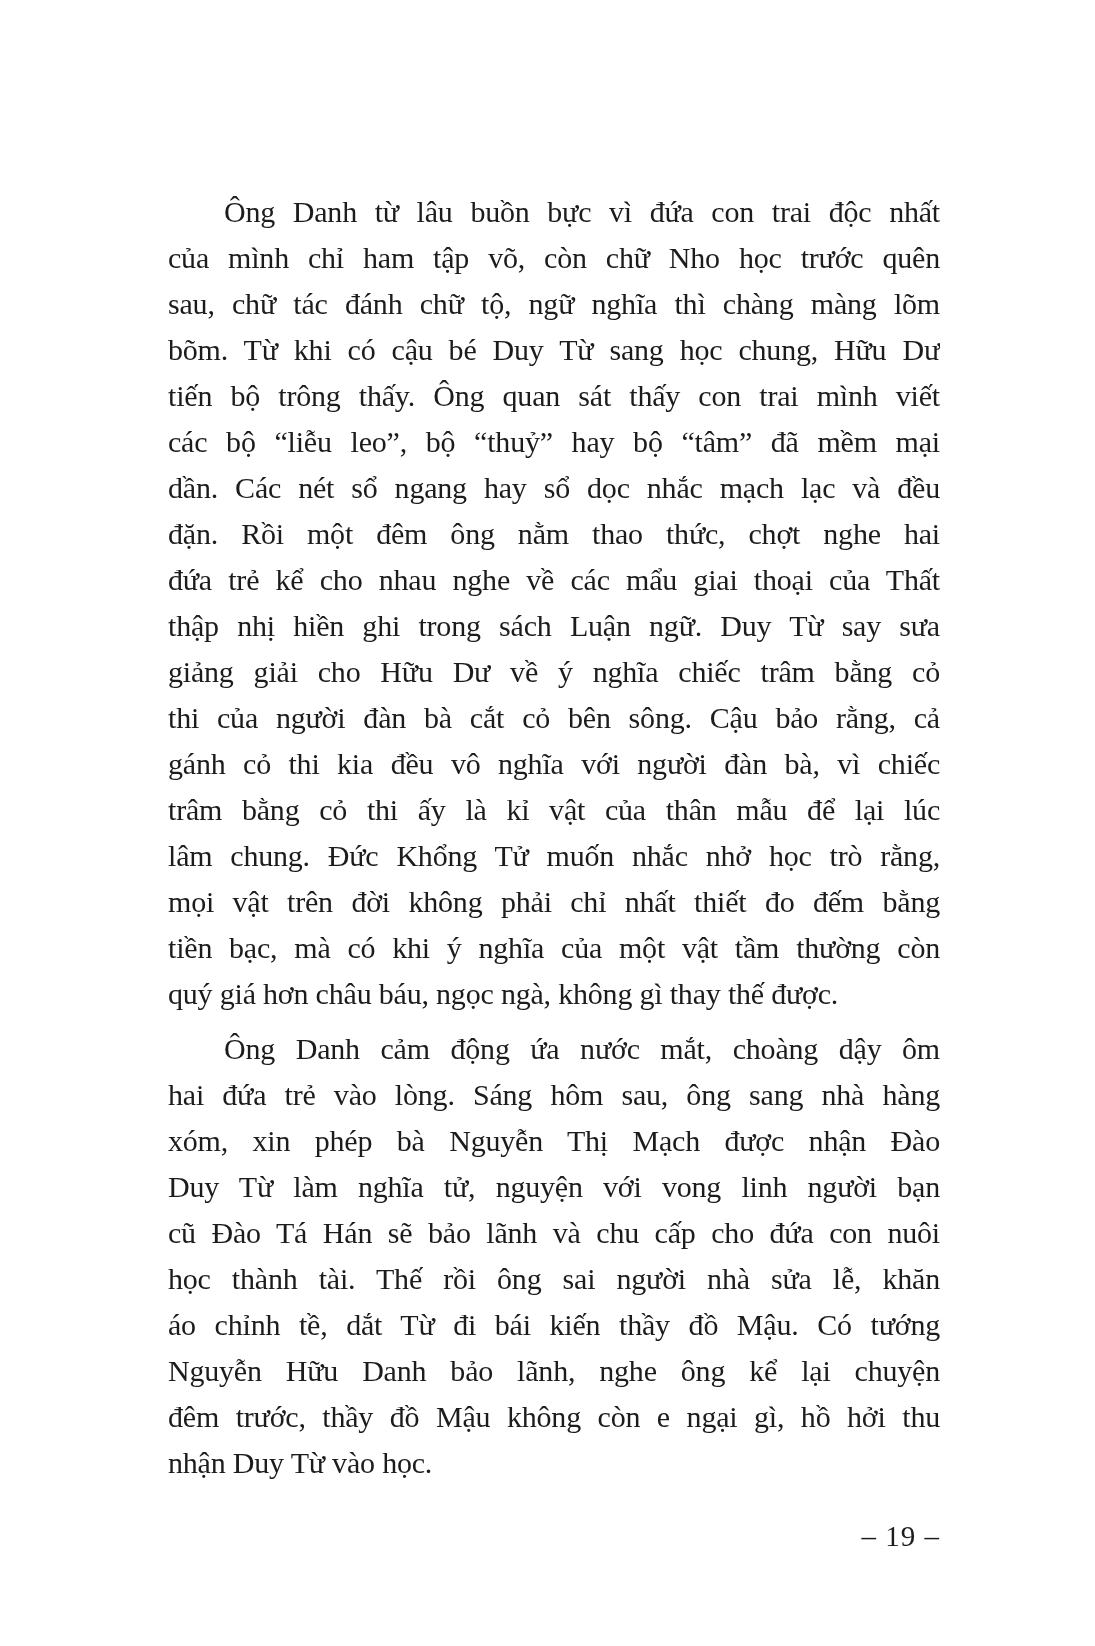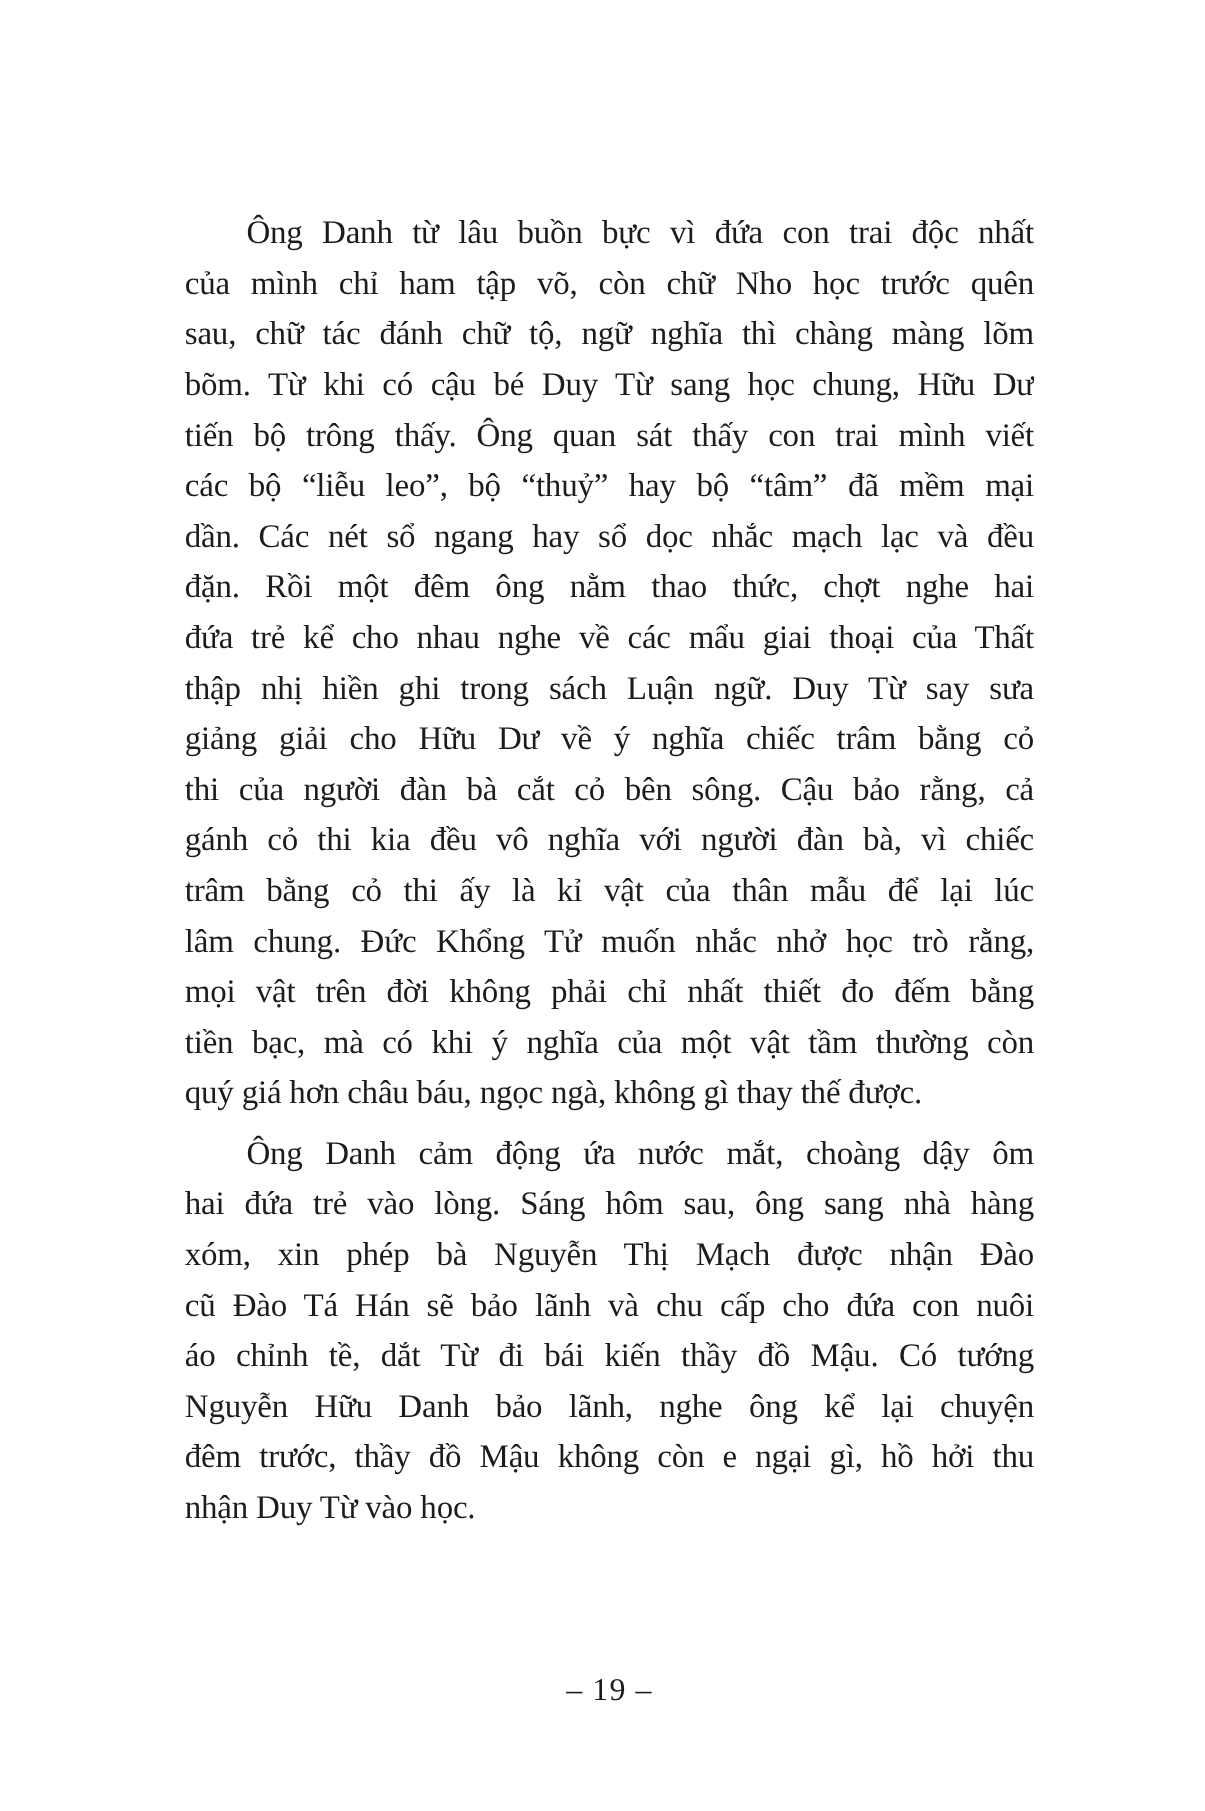--- a/index.html
+++ b/index.html
@@ -46,21 +46,21 @@
   .line.indent {
     padding-left: 56px;
   }
   .italic {
   }
   .page-number {
     position: absolute;
     left: 168px;
     top: 1518px;
     width: 772px;
-    text-align: center;
+    text-align: right;
     font-size: 29px;
     line-height: 36px;
     letter-spacing: 1px;
   }
 </style>
 </head>
 <body style="background: rgb(255, 255, 255); color: rgb(28, 28, 28);">
 
 <div class="page">
   <div class="text-block">
@@ -81,21 +81,23 @@
         <div class="line"><span>trâm bằng cỏ thi ấy là kỉ vật của thân mẫu để lại lúc</span></div>
         <div class="line"><span>lâm chung. Đức Khổng Tử muốn nhắc nhở học trò rằng,</span></div>
         <div class="line"><span>mọi vật trên đời không phải chỉ nhất thiết đo đếm bằng</span></div>
         <div class="line"><span>tiền bạc, mà có khi ý nghĩa của một vật tầm thường còn</span></div>
         <div class="line last"><span>quý giá hơn châu báu, ngọc ngà, không gì thay thế được.</span></div>
       </div>
       <div class="paragraph">
         <div class="line indent"><span>Ông Danh cảm động ứa nước mắt, choàng dậy ôm</span></div>
         <div class="line"><span>hai đứa trẻ vào lòng. Sáng hôm sau, ông sang nhà hàng</span></div>
         <div class="line"><span>xóm, xin phép bà Nguyễn Thị Mạch được nhận Đào</span></div>
+        <div class="line"><span>Duy Từ làm nghĩa tử, nguyện với vong linh người bạn</span></div>
         <div class="line"><span>cũ Đào Tá Hán sẽ bảo lãnh và chu cấp cho đứa con nuôi</span></div>
+        <div class="line"><span>học thành tài. Thế rồi ông sai người nhà sửa lễ, khăn</span></div>
         <div class="line"><span>áo chỉnh tề, dắt Từ đi bái kiến thầy đồ Mậu. Có tướng</span></div>
         <div class="line"><span>Nguyễn Hữu Danh bảo lãnh, nghe ông kể lại chuyện</span></div>
         <div class="line"><span>đêm trước, thầy đồ Mậu không còn e ngại gì, hồ hởi thu</span></div>
         <div class="line last"><span>nhận Duy Từ vào học.</span></div>
       </div>
     </div>
   <div class="page-number">– 19 –</div>
 </div>
 
 </body></html>

